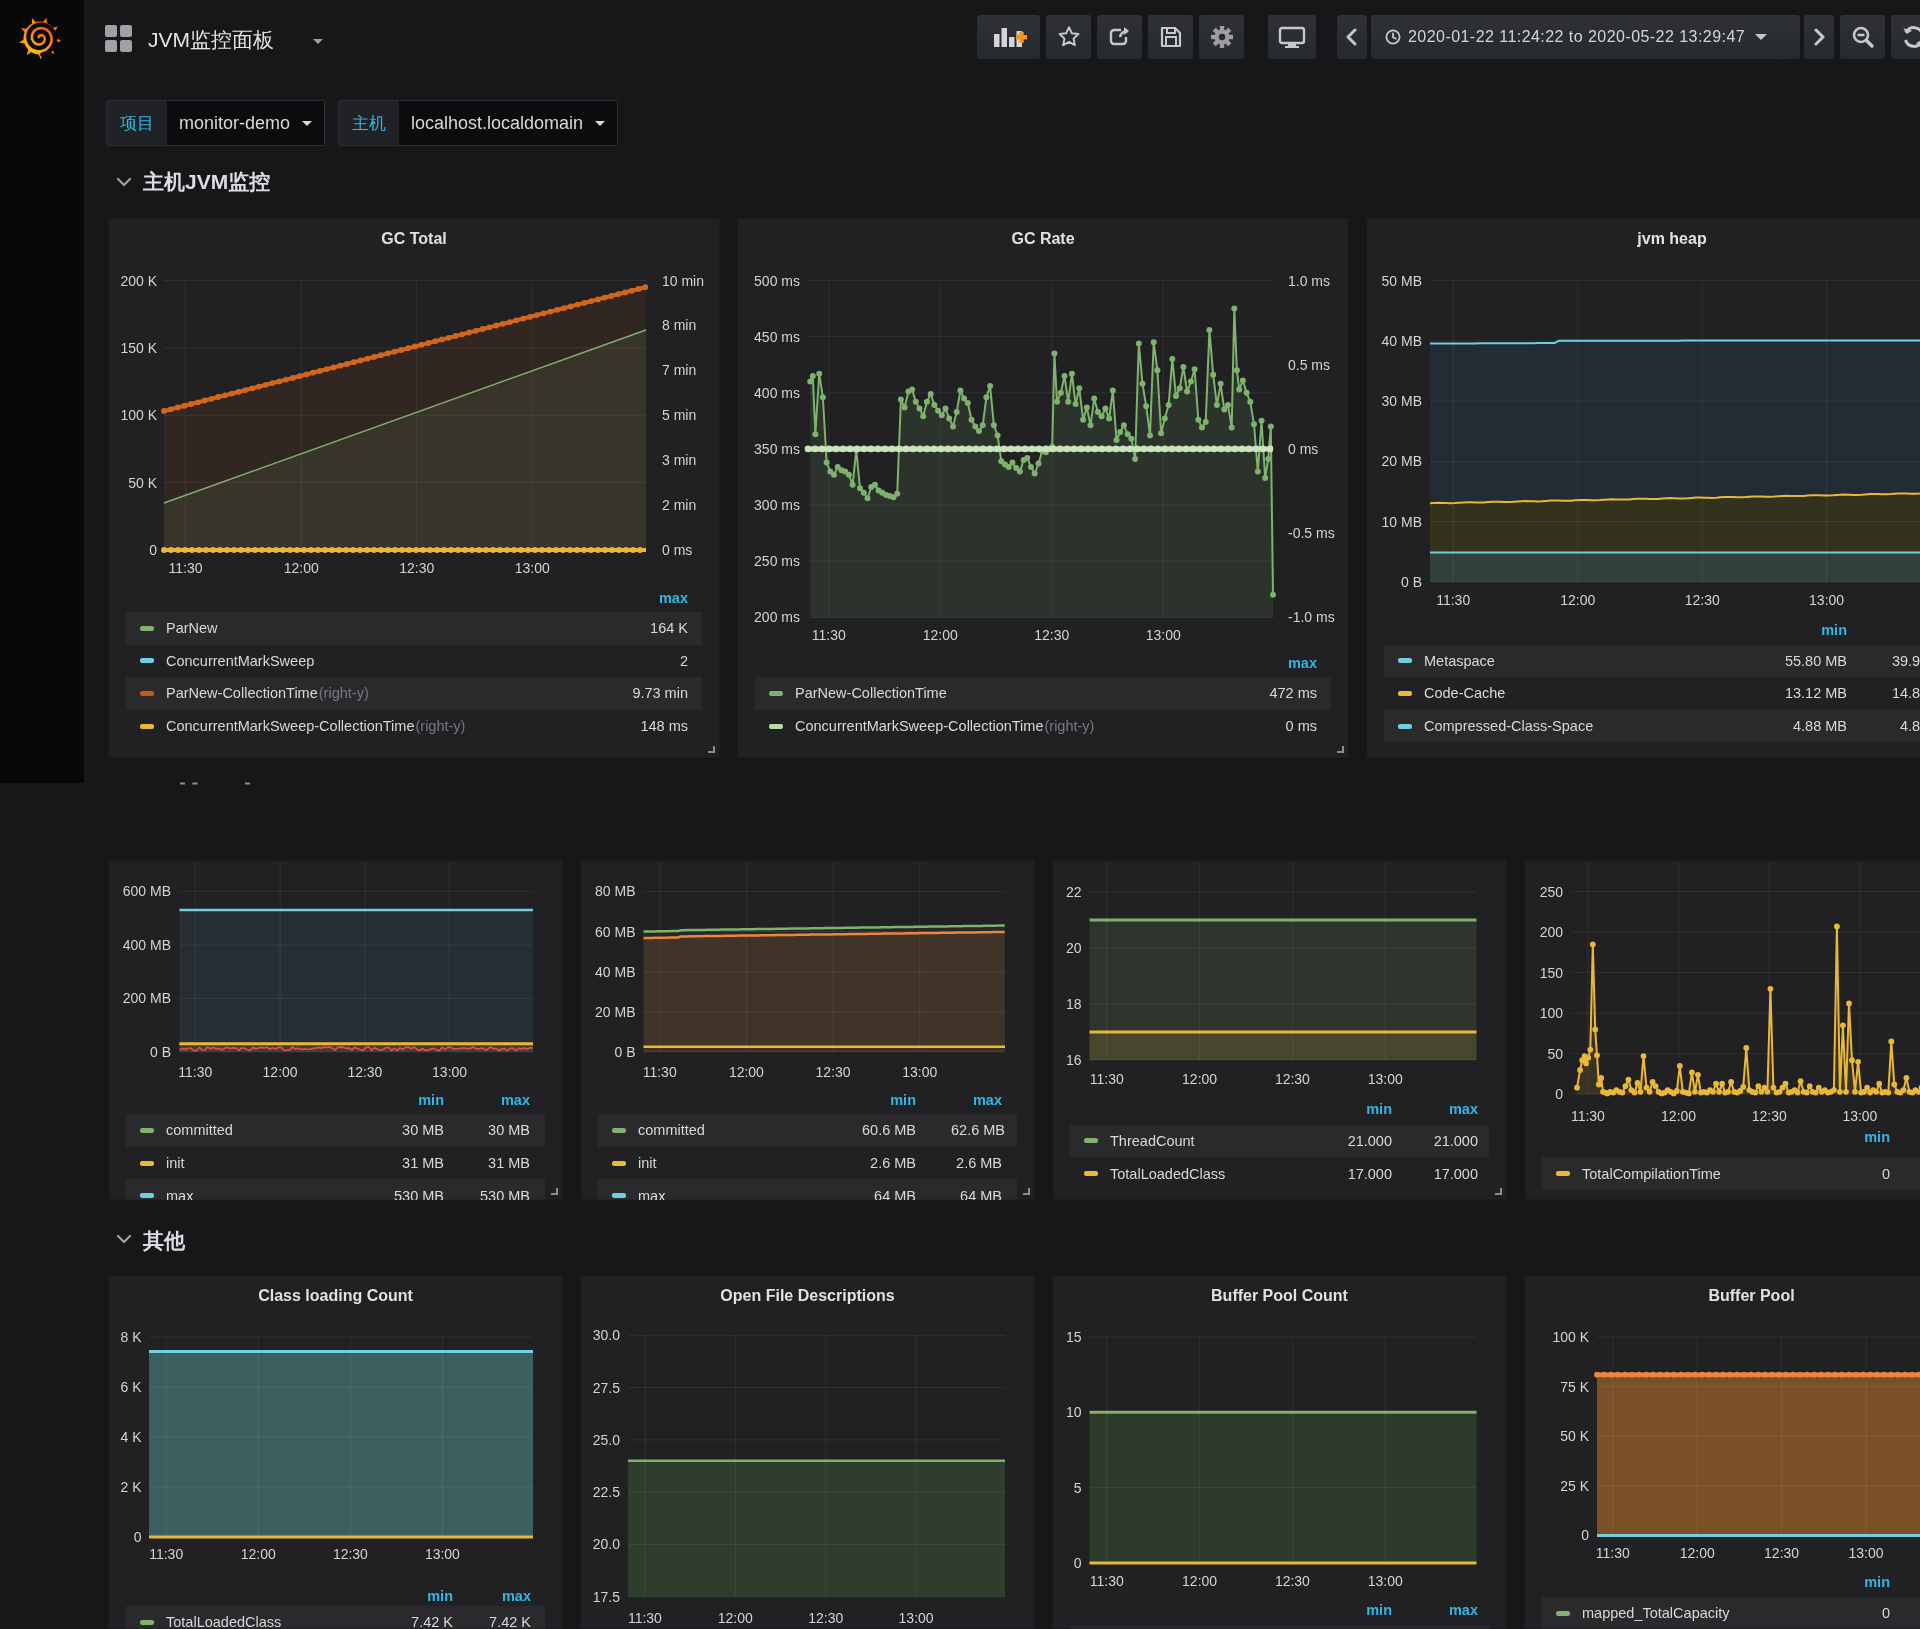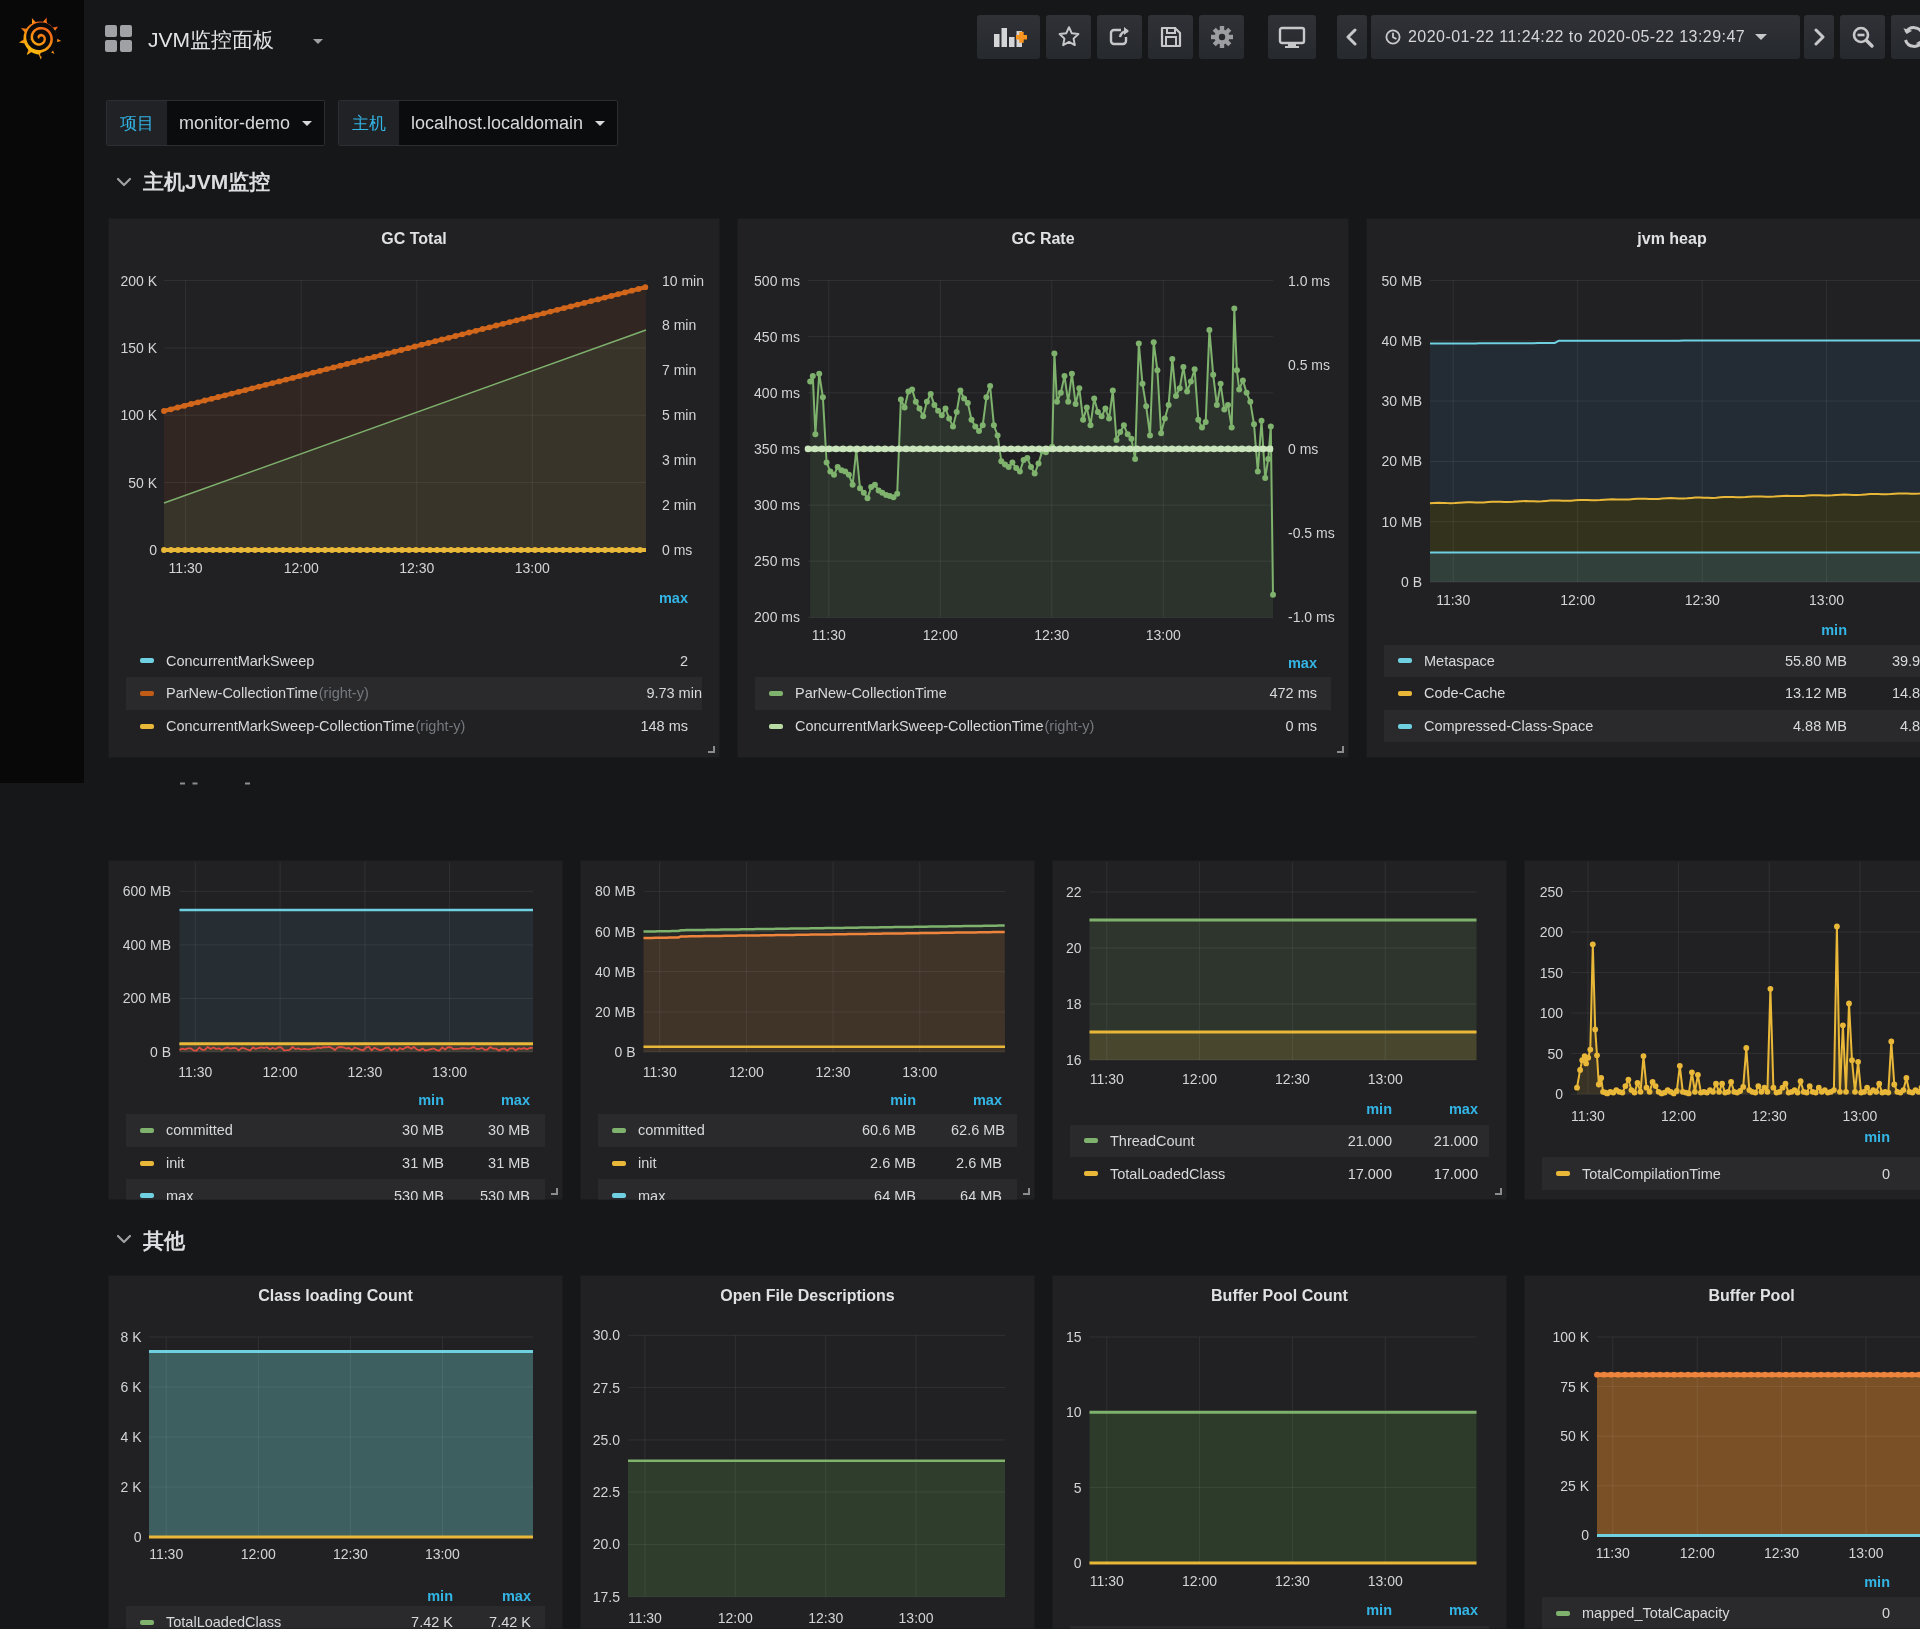--- a/index.html
+++ b/index.html
@@ -27,30 +27,35 @@
 <div class="panel" style="left:108px;top:860px;width:455px;height:340px"></div>
 <div class="panel" style="left:580px;top:860px;width:455px;height:340px"></div>
 <div class="panel" style="left:1052px;top:860px;width:455px;height:340px"></div>
 <div class="panel" style="left:1524px;top:860px;width:455px;height:340px"></div>
 <div class="panel" style="left:108px;top:1275px;width:455px;height:354px"></div>
 <div class="panel" style="left:580px;top:1275px;width:455px;height:354px"></div>
 <div class="panel" style="left:1052px;top:1275px;width:455px;height:354px"></div>
 <div class="panel" style="left:1524px;top:1275px;width:455px;height:354px"></div>
 <div style="position:absolute;left:108px;top:218px;width:612px;height:540px;overflow:hidden">
     <div class="lhdr" style="left:18px;top:371.5px;width:562px">max</div>
+    <div class="lrow odd" style="left:18px;top:394.0px;width:576px;height:32.6px">
+      <span class="dash" style="background:#7EB26D"></span>
+      <span class="lname">ParNew</span>
+      <span class="lval" style="right:14px">164 K</span>
+    </div>
     <div class="lrow" style="left:18px;top:426.6px;width:576px;height:32.6px">
       <span class="dash" style="background:#6ED0E0"></span>
       <span class="lname">ConcurrentMarkSweep</span>
       <span class="lval" style="right:14px">2</span>
     </div>
     <div class="lrow odd" style="left:18px;top:459.2px;width:576px;height:32.6px">
       <span class="dash" style="background:#C15C17"></span>
       <span class="lname">ParNew-CollectionTime</span>
       <span class="ry">(right-y)</span>
-      <span class="lval" style="right:0">9.73 min</span>
+      <span class="lval" style="right:14px">9.73 min</span>
     </div>
     <div class="lrow" style="left:18px;top:491.8px;width:576px;height:32.6px">
       <span class="dash" style="background:#EAB839"></span>
       <span class="lname">ConcurrentMarkSweep-CollectionTime</span>
       <span class="ry">(right-y)</span>
       <span class="lval" style="right:14px">148 ms</span>
     </div>
   </div>
 <div style="position:absolute;left:737px;top:218px;width:612px;height:540px;overflow:hidden">
     <div class="lhdr" style="left:18px;top:436.7px;width:562px">max</div>

